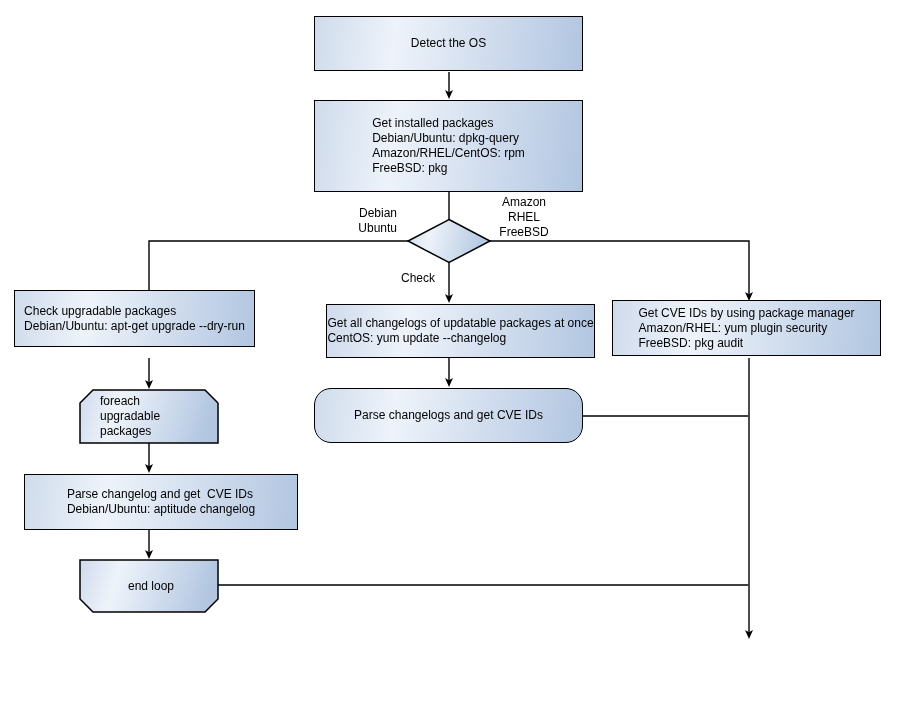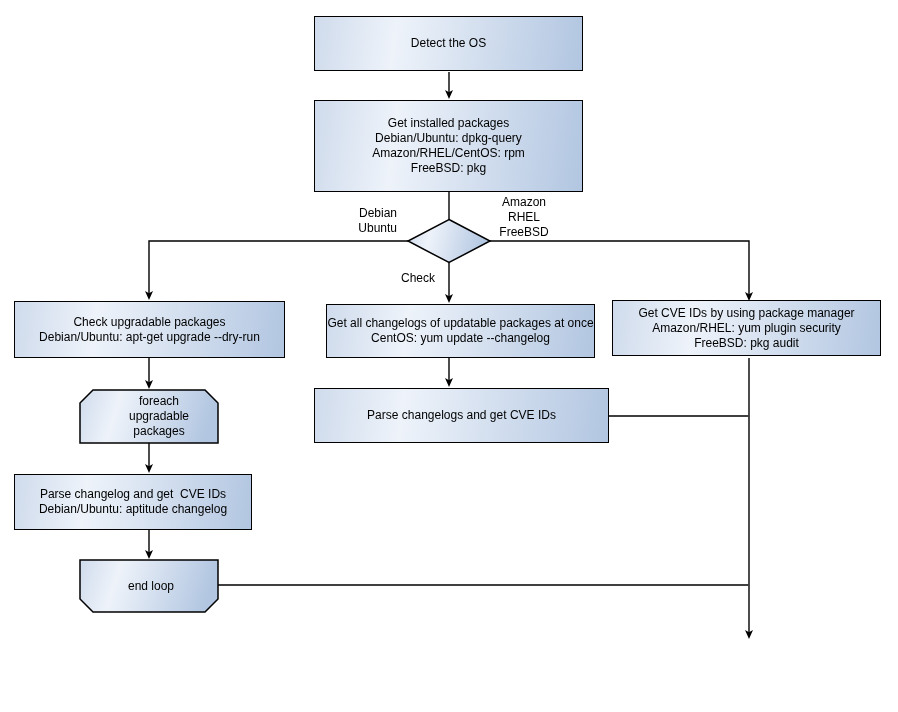--- a/index.html
+++ b/index.html
@@ -8,21 +8,21 @@
     width:898px;height:712px;
     background:#ffffff;
     font-family:"Liberation Sans","DejaVu Sans",sans-serif;
     color:#000;
     overflow:hidden;
   }
   #edge-layer{position:absolute;left:0;top:0;width:898px;height:712px;}
   .node{
     position:absolute;
     display:flex;align-items:center;justify-content:center;
-    text-align:center;
+    text-align:left;
     white-space:pre-wrap;
     font-size:12px;line-height:15px;
     box-sizing:border-box;
     background:linear-gradient(97deg,#cfdbec 0%,#eef3fa 30%,#b2c6e1 100%);
     border:1.5px solid #000;
   }
   .node.ghost{ 
     background:transparent;border:none;
   }
   .edge-label{
@@ -72,35 +72,35 @@
     </g>
   </svg>
 
   <div class="node" style="left:314px;top:16px;width:269px;height:55px;">Detect the OS</div>
 
   <div class="node" style="left:314px;top:100px;width:269px;height:92px;">Get installed packages
 Debian/Ubuntu: dpkg-query
 Amazon/RHEL/CentOS: rpm
 FreeBSD: pkg</div>
 
-  <div class="node" style="left:14px;top:301px;width:271px;height:57px;">Check upgradable packages
+  <div class="node" style="left:14px;top:290px;width:241px;height:57px;">Check upgradable packages
 Debian/Ubuntu: apt-get upgrade --dry-run</div>
 
   <div class="node ghost" style="left:80px;top:390px;width:138px;height:53px;padding-left:20px;">foreach
 upgradable  packages</div>
 
-  <div class="node" style="left:14px;top:474px;width:238px;height:56px;">Parse changelog and get  CVE IDs
+  <div class="node" style="left:24px;top:474px;width:274px;height:56px;">Parse changelog and get  CVE IDs
 Debian/Ubuntu: aptitude changelog</div>
 
   <div class="node ghost" style="left:80px;top:560px;width:142px;height:52px;">end loop</div>
 
   <div class="node" style="left:314px;top:304px;width:269px;height:54px;margin-left:12px;">Get all changelogs of updatable packages at once
 CentOS: yum update --changelog</div>
 
-  <div class="node" style="left:314px;top:388px;width:295px;height:55px;">Parse changelogs and get CVE IDs</div>
+  <div class="node" style="left:314px;top:388px;width:269px;height:55px;border-radius:17px;">Parse changelogs and get CVE IDs</div>
 
   <div class="node" style="left:612px;top:300px;width:269px;height:56px;">Get CVE IDs by using package manager
 Amazon/RHEL: yum plugin security
 FreeBSD: pkg audit</div>
 
 
   <div class="edge-label ta-right" style="left:327px;top:206px;width:70px;">Debian
 Ubuntu</div>
 
   <div class="edge-label ta-center" style="left:484px;top:195px;width:80px;">Amazon

